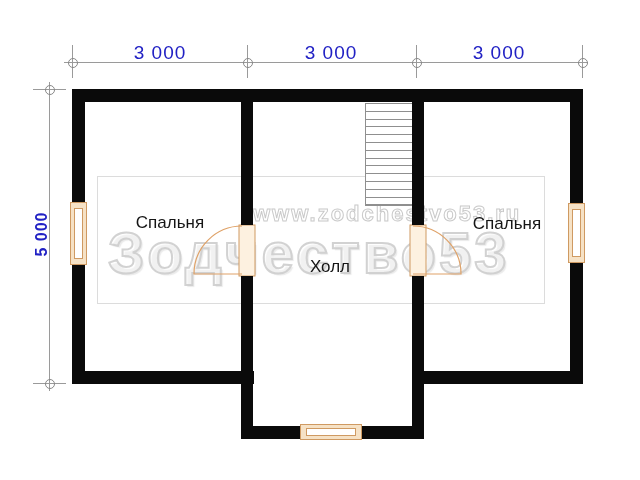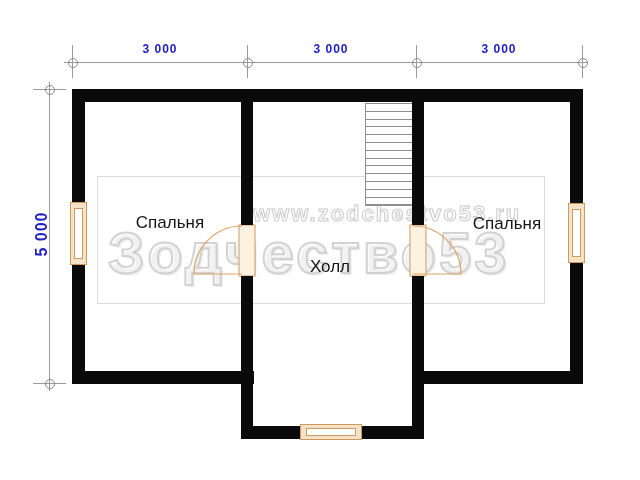--- a/index.html
+++ b/index.html
@@ -5,21 +5,21 @@
   html,body{margin:0;padding:0;}
   body{font-family:"Liberation Sans", sans-serif;}
   #stage{position:relative;width:640px;height:480px;background:#ffffff;overflow:hidden;}
   
   .wall{position:absolute;background:var(--c-wall,#0a0a0a);z-index:4;}
   
   .dimline{position:absolute;background:var(--c-dimension_line,#9a9a9a);z-index:5;}
   .tickline-v{position:absolute;width:1px;height:33px;background:var(--c-dimension_line,#9a9a9a);z-index:5;}
   .tickline-h{position:absolute;width:33px;height:1px;background:var(--c-dimension_line,#9a9a9a);z-index:5;}
   .tickcircle{position:absolute;width:8px;height:8px;border:1px solid #888;border-radius:50%;background:transparent;z-index:6;}
-  .dimlabel{position:absolute;width:90px;text-align:center;font-size:12px;font-weight:bold;
+  .dimlabel{position:absolute;width:90px;text-align:center;font-size:19px;font-weight:normal;
             color:var(--c-dimension_text,#2121c4);z-index:6;letter-spacing:1px;}
   .dimlabel-v{position:absolute;left:2px;top:225px;width:80px;height:18px;text-align:center;
             font-size:16px;font-weight:bold;color:var(--c-dimension_text,#2121c4);
             transform:rotate(-90deg);z-index:6;letter-spacing:1px;}
   
   .roomlabel{position:absolute;font-size:17px;color:#151515;text-align:center;z-index:7;}
   
   .stairs{position:absolute;left:365px;top:103px;width:47px;height:101px;
           border:1px solid var(--c-stair_line,#8f8f8f);
           background:repeating-linear-gradient(to bottom,#ffffff 0px,#ffffff 6.8px,

